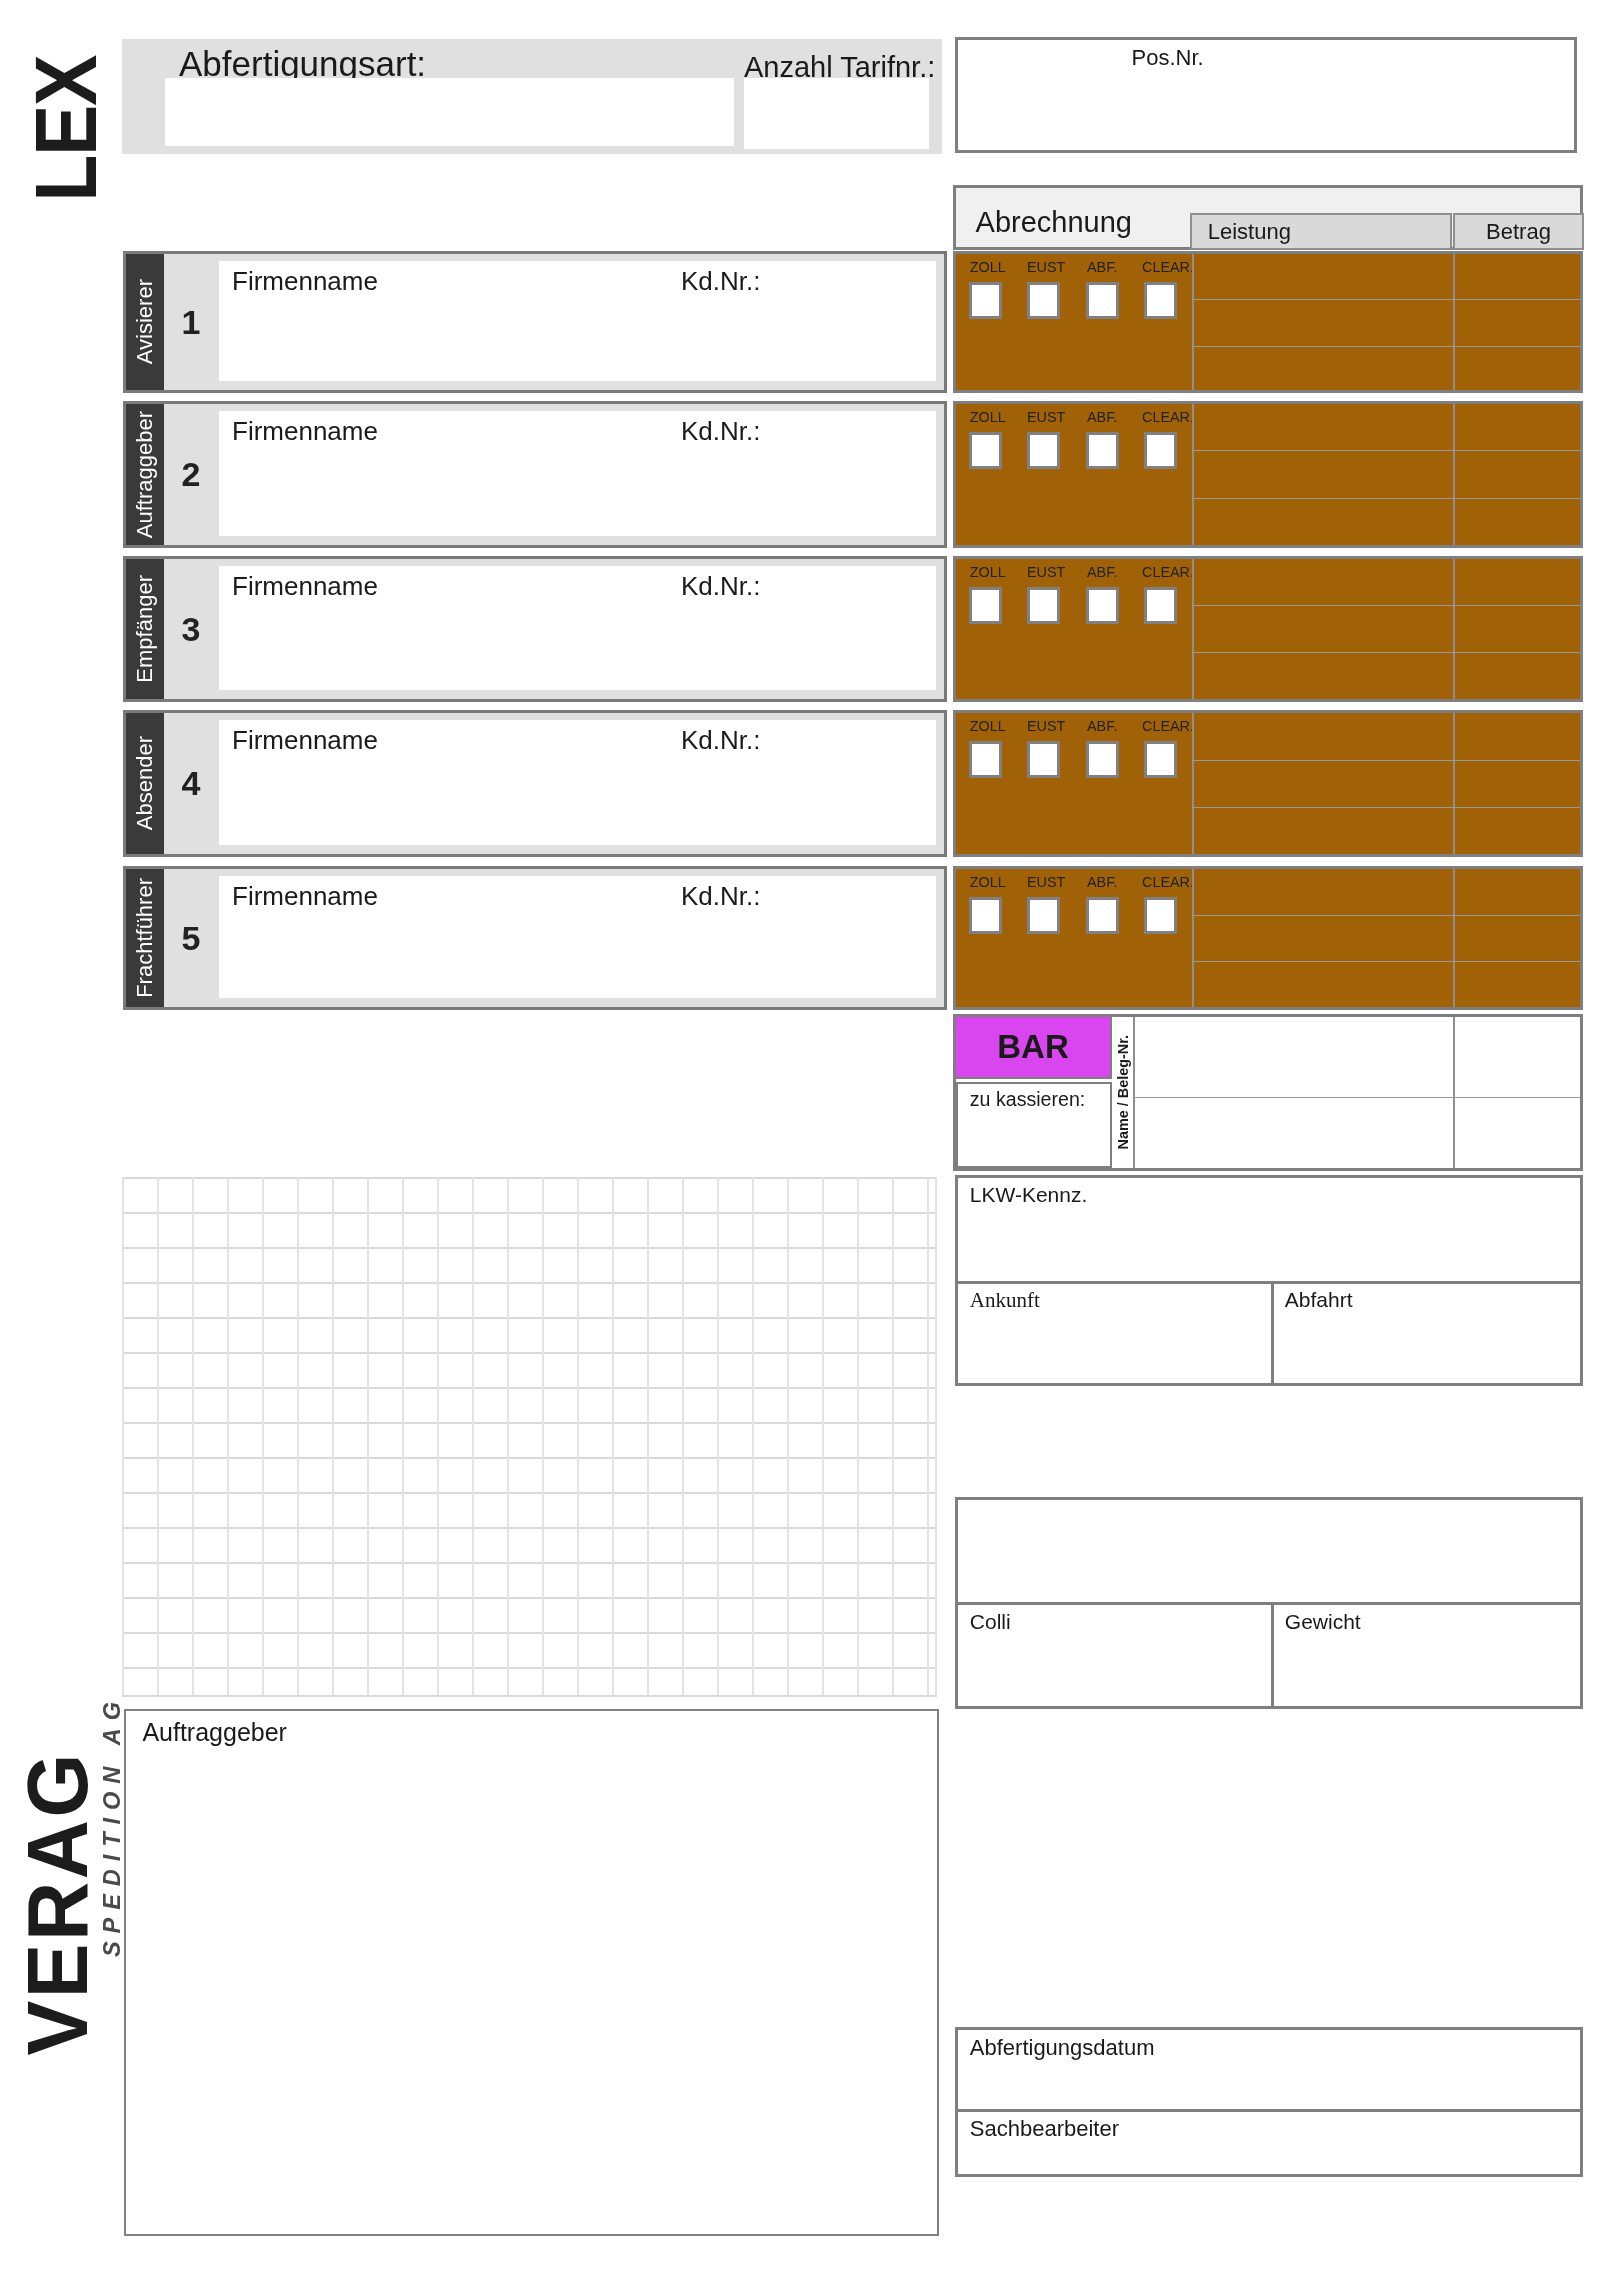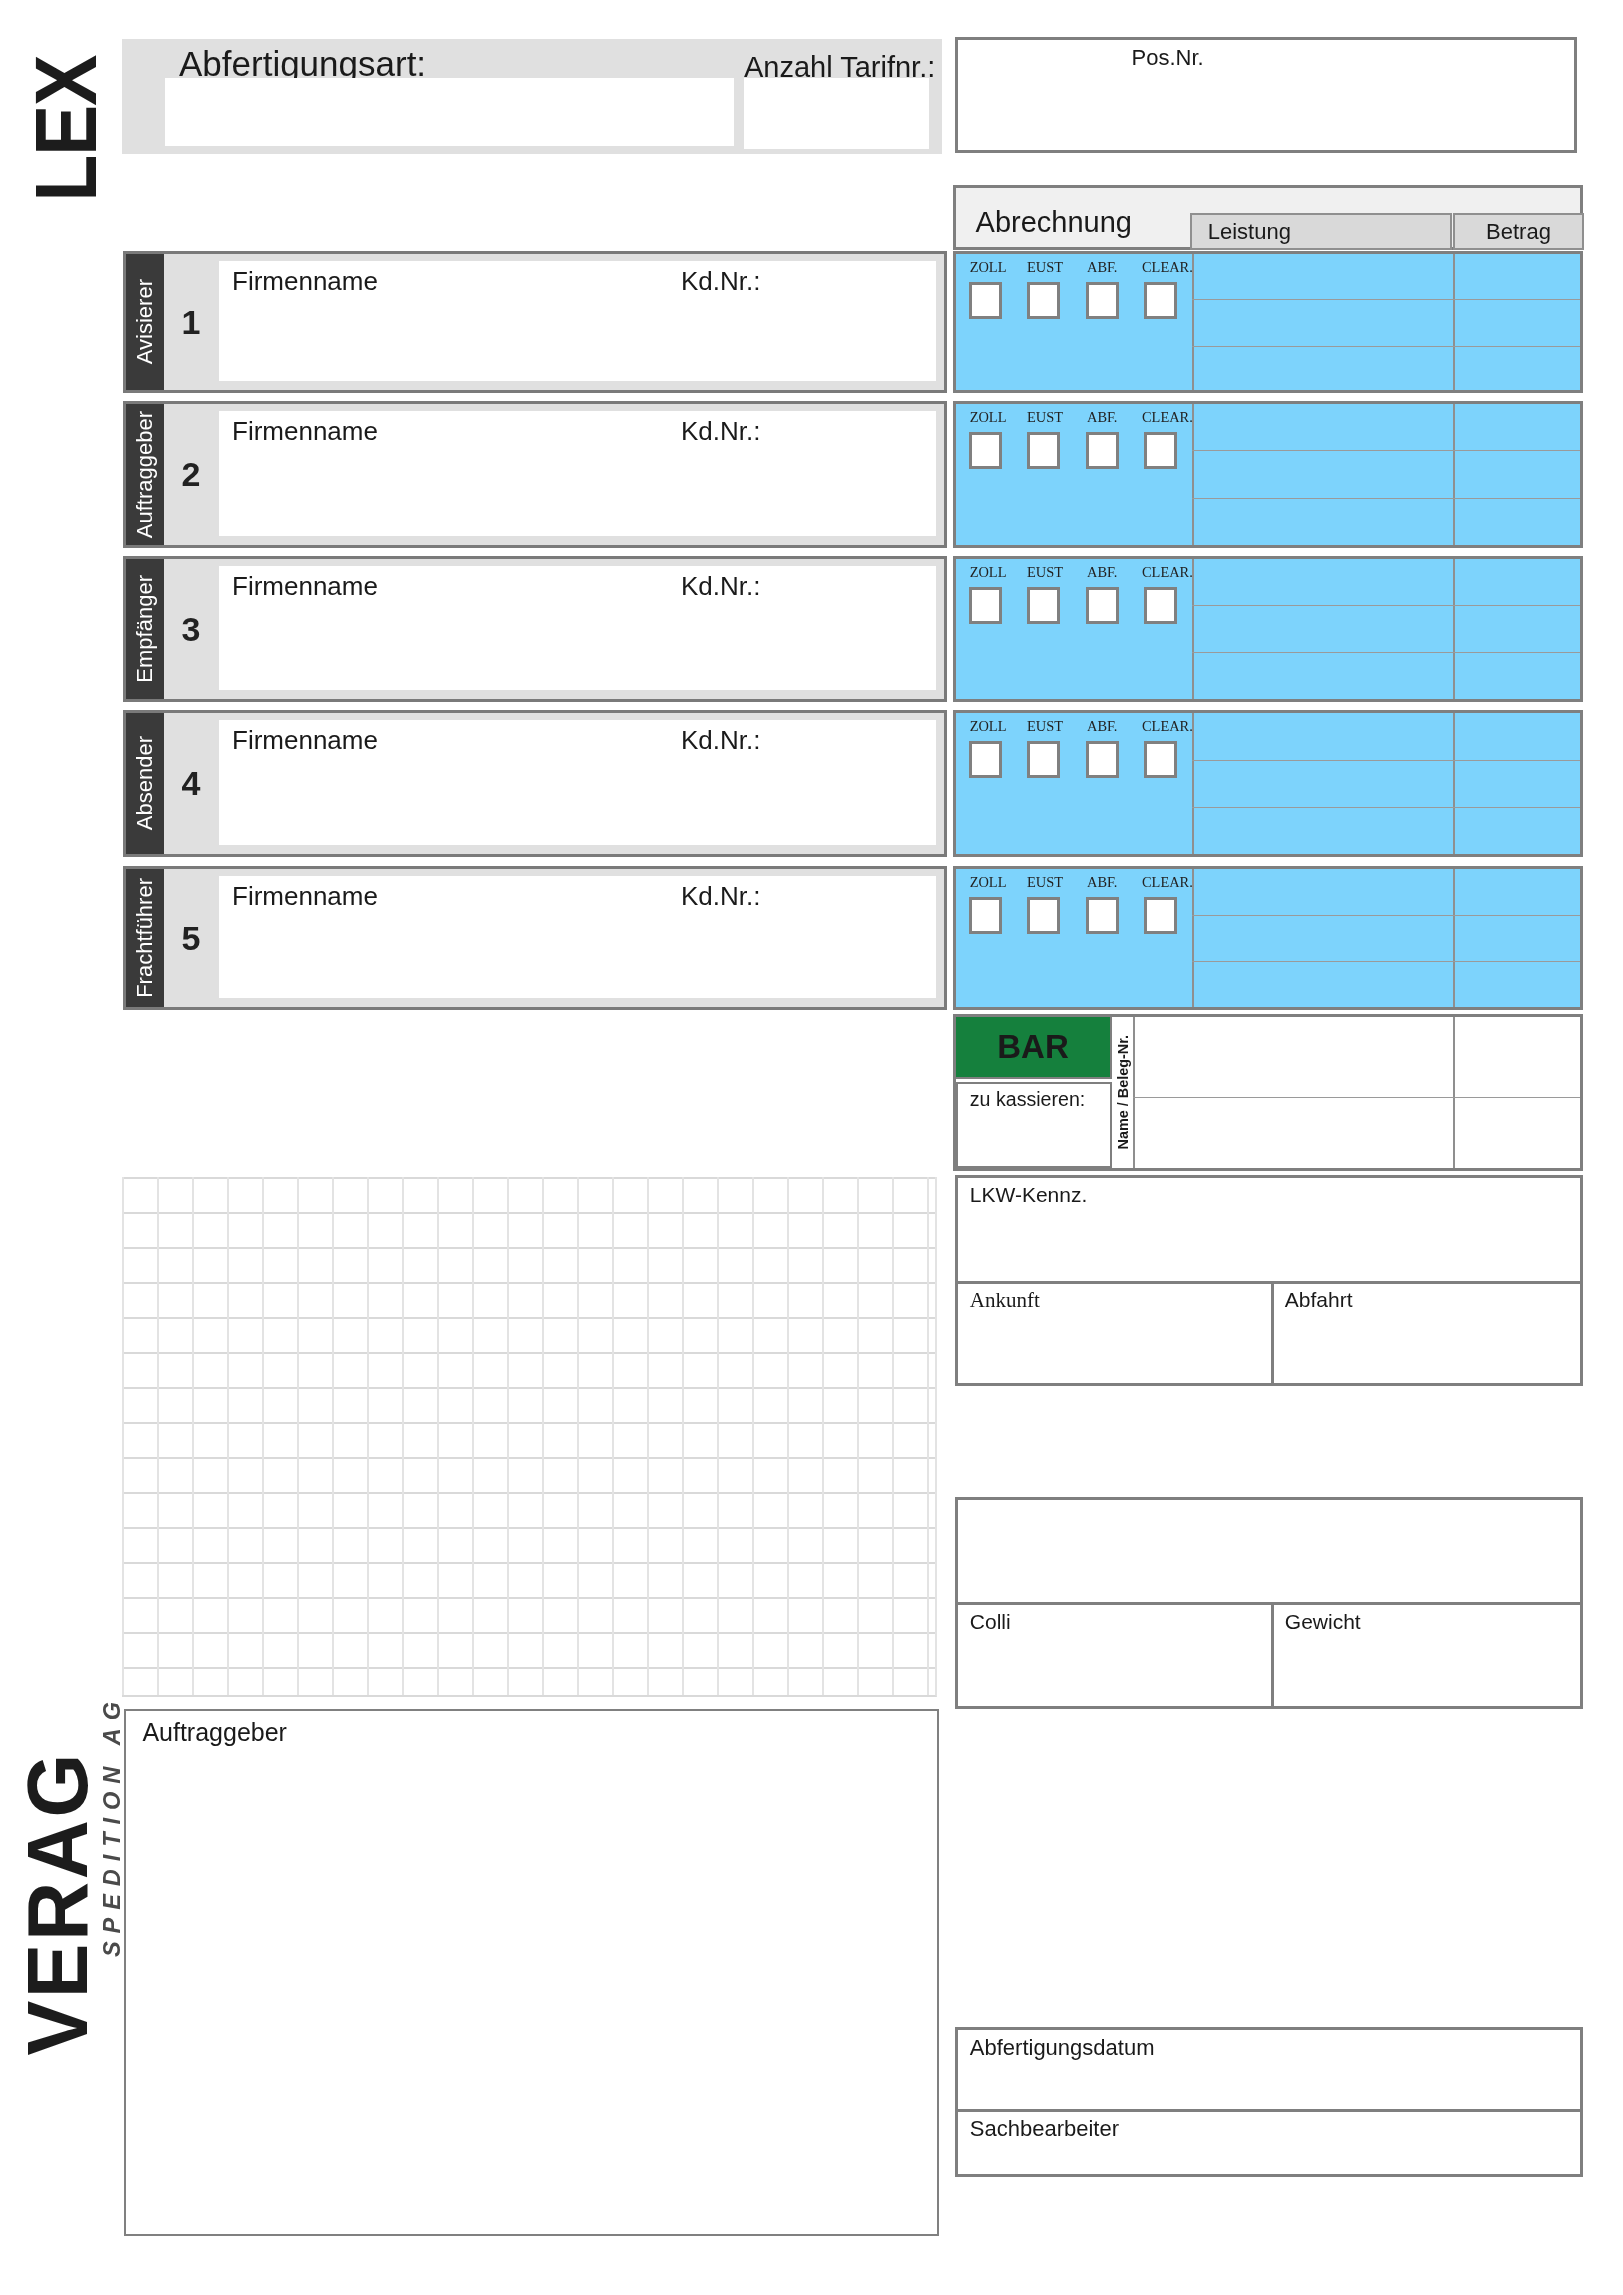--- a/index.html
+++ b/index.html
@@ -12,38 +12,38 @@
 
   
   .hdr-band{background:#e0e0e0;}
   .whitebox{background:#fff;}
   .framed{border:3.3px solid #7f7f7f;background:#fff;}
   .lex{font-weight:900;font-size:77px;letter-spacing:-1.3px;color:#1c1c1c;transform:rotate(180deg) scaleX(1.12);}
 
   
   .abr-head{border:3.3px solid #7f7f7f;background:#f0f0f0;}
   .col-head{background:#d9d9d9;border:2px solid #8f8f8f;display:flex;align-items:center;}
-  .abr-block{border:3.3px solid #7f7f7f;background:#7dd3fc;font-family:Liberation Serif, serif;}
+  .abr-block{border:3.3px solid #7f7f7f;background:#a16207;}
   .vline{background:#8f8f8f;width:2px;}
   .hline{background:#9a9a9a;height:1.3px;}
   .cb-label{font-size:14.4px;color:#222;}
   .cbox{border:3.3px solid #808080;background:#fff;}
 
   
   .party{border:3.3px solid #7a7a7a;background:#e0e0e0;}
   .party .bar{position:absolute;left:0;top:0;bottom:0;width:38px;background:#3a3a3a;color:#fff;}
   .party .num{position:absolute;left:38px;top:0;bottom:0;width:54px;font-weight:700;font-size:34px;color:#222;}
   .party .content{position:absolute;left:93px;top:6.5px;right:7.9px;bottom:9.2px;background:#fff;}
   .party .content .fname{position:absolute;left:13px;top:5.2px;font-size:26px;}
   .party .content .kdnr{position:absolute;left:462px;top:5.2px;font-size:26px;}
   .rolelbl{font-size:22px;}
 
   
   .bar-section{border:3.3px solid #7f7f7f;background:#fff;}
-  .bar-title{background:#15803d;border-right:2.6px solid #7f7f7f;border-bottom:2.6px solid #7f7f7f;font-weight:700;font-size:33px;}
+  .bar-title{background:#d946ef;border-right:2.6px solid #7f7f7f;border-bottom:2.6px solid #7f7f7f;font-weight:700;font-size:33px;}
   .zu-box{border:2.6px solid #7f7f7f;background:#fff;}
 
   
   .sheet-grid{
     background-image:
       repeating-linear-gradient(to right,#e3e3e3 0 2px,transparent 2px 35px),
       repeating-linear-gradient(to bottom,#d9d9d9 0 2px,transparent 2px 35px);
     border-right:2px solid #e3e3e3;border-bottom:2px solid #d9d9d9;background-color:#fff;
   }
 

